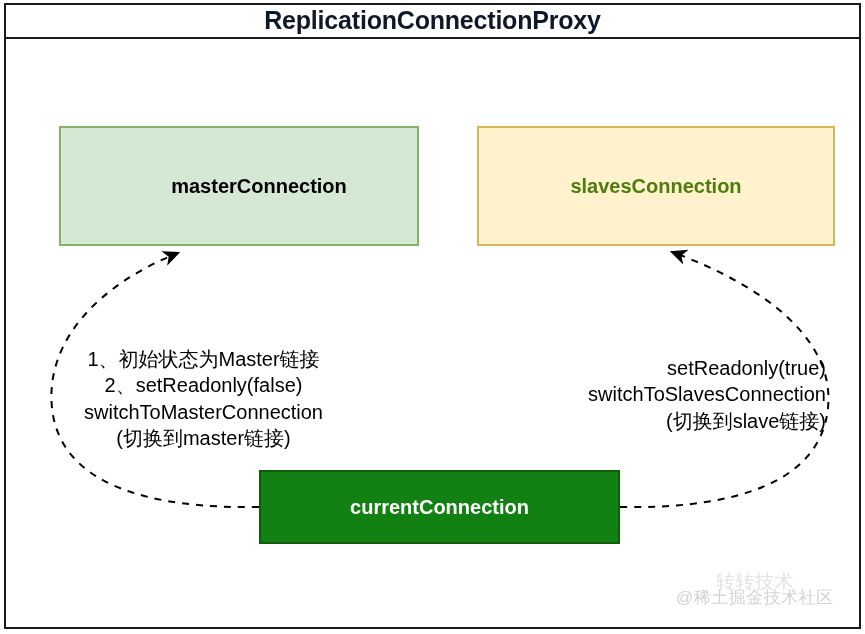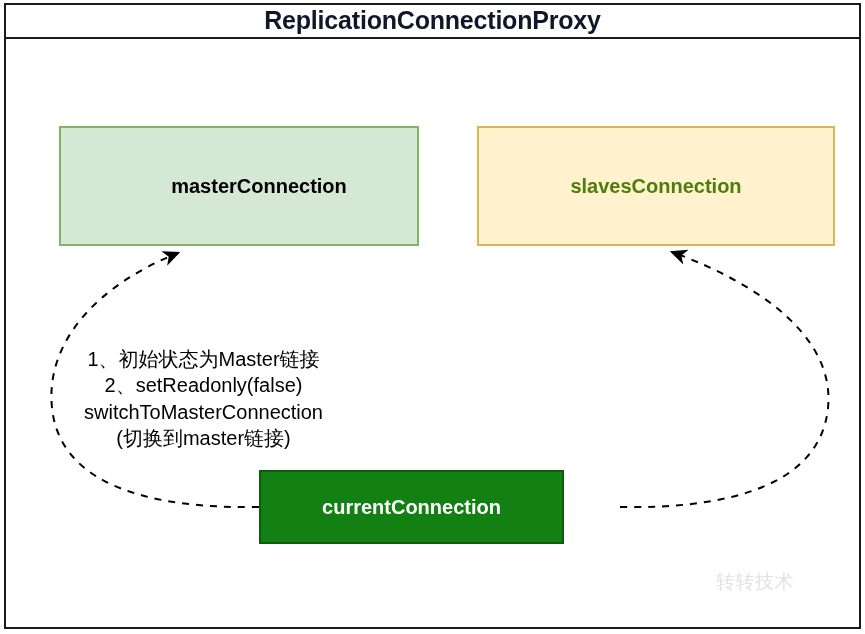--- a/index.html
+++ b/index.html
@@ -74,21 +74,21 @@
     top: 126px;
     width: 358px;
     height: 120px;
     background: #fff2cc;
     border: 2px solid #d6b656;
   }
   #node-slaves .node-label { color: #4d7c0f; }
   #node-current {
     left: 259px;
     top: 470px;
-    width: 305px;
+    width: 361px;
     height: 74px;
     background: #128012;
     border: 2px solid #0c5c0c;
   }
   #node-current .node-label { color: #ffffff; }
 
   .edges {
     position: absolute;
     left: 0;
     top: 0;
@@ -175,18 +175,22 @@
 
   <div class="node" id="node-current">
     <span class="node-label">currentConnection</span>
   </div>
 
   <div class="edge-label" id="label-master-path">1、初始状态为Master链接
 2、setReadonly(false)
 switchToMasterConnection
 (切换到master链接)</div>
 
+  <div class="edge-label" id="label-slaves-path">setReadonly(true)
+switchToSlavesConnection
+(切换到slave链接)</div>
 
   <div class="watermark">
     <span class="watermark-logo">转转技术</span>
+    <span class="watermark-text">@稀土掘金技术社区</span>
   </div>
 
 </div>
 
 </body></html>

